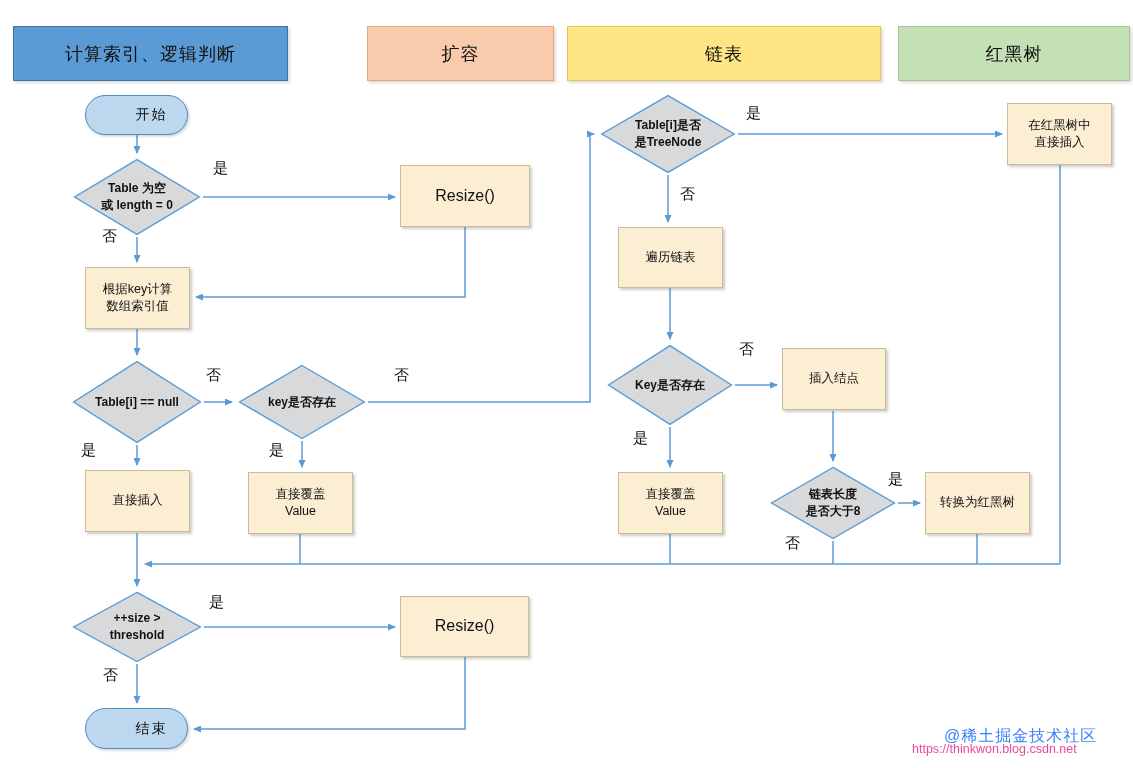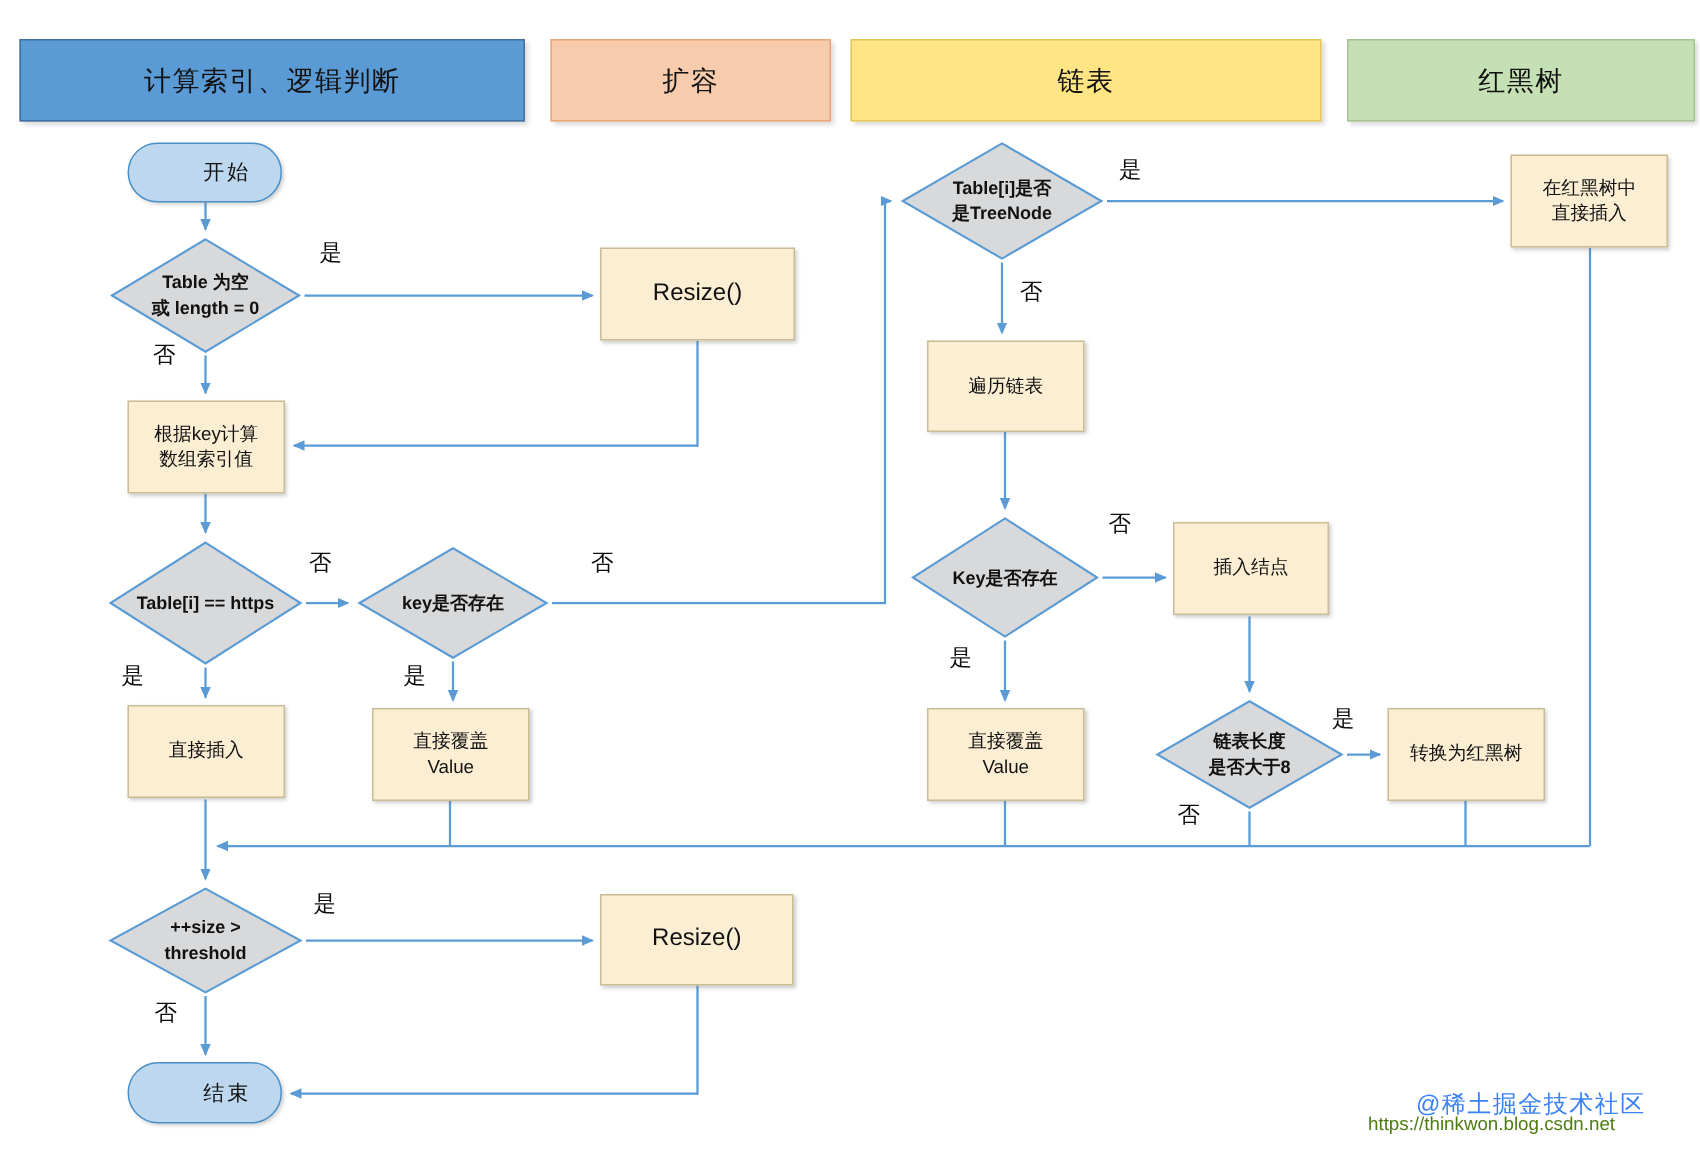--- a/index.html
+++ b/index.html
@@ -23,21 +23,21 @@
     display: flex;
     align-items: center;
     justify-content: center;
     height: 55px;
     top: 26px;
     font-size: 18px;
     color: #101010;
     letter-spacing: 1px;
     box-shadow: 2px 2px 3px rgba(0,0,0,0.14);
   }
-  .hdr-blue   { left: 13px;  width: 337px; background: #5B9BD5; border: 1.6px solid #41719C; }
+  .hdr-blue   { left: 13px;  width: 275px; background: #5B9BD5; border: 1.6px solid #41719C; }
   .hdr-orange { left: 367px; width: 187px; background: #F8CBAD; border: 1.2px solid #EBA678; }
   .hdr-yellow { left: 567px; width: 314px; background: #FFE584; border: 1.2px solid #E2C75F; }
   .hdr-green  { left: 898px; width: 232px; background: #C5E0B4; border: 1.2px solid #A6C391; }
 
   .node { position: absolute; }
   .node .txt {
     position: absolute;
     inset: 0;
     display: flex;
     align-items: center;
@@ -73,21 +73,21 @@
     left: 944px; top: 726px;
     font-size: 16px;
     color: #3b82f6;
     letter-spacing: 1px;
     white-space: nowrap;
   }
   .wm2 {
     position: absolute;
     left: 912px; top: 742px;
     font-size: 12.5px;
-    color: #4d7c0f;
+    color: #ec4899;
     white-space: nowrap;
   }
 </style>
 </head>
 <body>
 
 <div class="canvas">
 
   <div class="hdr hdr-blue">
     <span>计算索引、逻辑判断</span>
@@ -149,21 +149,21 @@
     <svg viewBox="0 0 100 100" preserveAspectRatio="none">
         <polygon points="50,2 98,50 50,98 2,50" fill="#D7D9DB" stroke="#5B9BD5" stroke-width="1.4" vector-effect="non-scaling-stroke"></polygon>
       </svg>
     <div class="txt">Table 为空
 或 length = 0</div>
   </div>
   <div class="node diamond" style="left:71px; top:360px; width:132px; height:84px;">
     <svg viewBox="0 0 100 100" preserveAspectRatio="none">
         <polygon points="50,2 98,50 50,98 2,50" fill="#D7D9DB" stroke="#5B9BD5" stroke-width="1.4" vector-effect="non-scaling-stroke"></polygon>
       </svg>
-    <div class="txt">Table[i] == https</div>
+    <div class="txt">Table[i] == null</div>
   </div>
   <div class="node diamond" style="left:237px; top:364px; width:130px; height:76px;">
     <svg viewBox="0 0 100 100" preserveAspectRatio="none">
         <polygon points="50,2 98,50 50,98 2,50" fill="#D7D9DB" stroke="#5B9BD5" stroke-width="1.4" vector-effect="non-scaling-stroke"></polygon>
       </svg>
     <div class="txt">key是否存在</div>
   </div>
   <div class="node diamond" style="left:599px; top:94px; width:138px; height:80px;">
     <svg viewBox="0 0 100 100" preserveAspectRatio="none">
         <polygon points="50,2 98,50 50,98 2,50" fill="#D7D9DB" stroke="#5B9BD5" stroke-width="1.4" vector-effect="non-scaling-stroke"></polygon>

